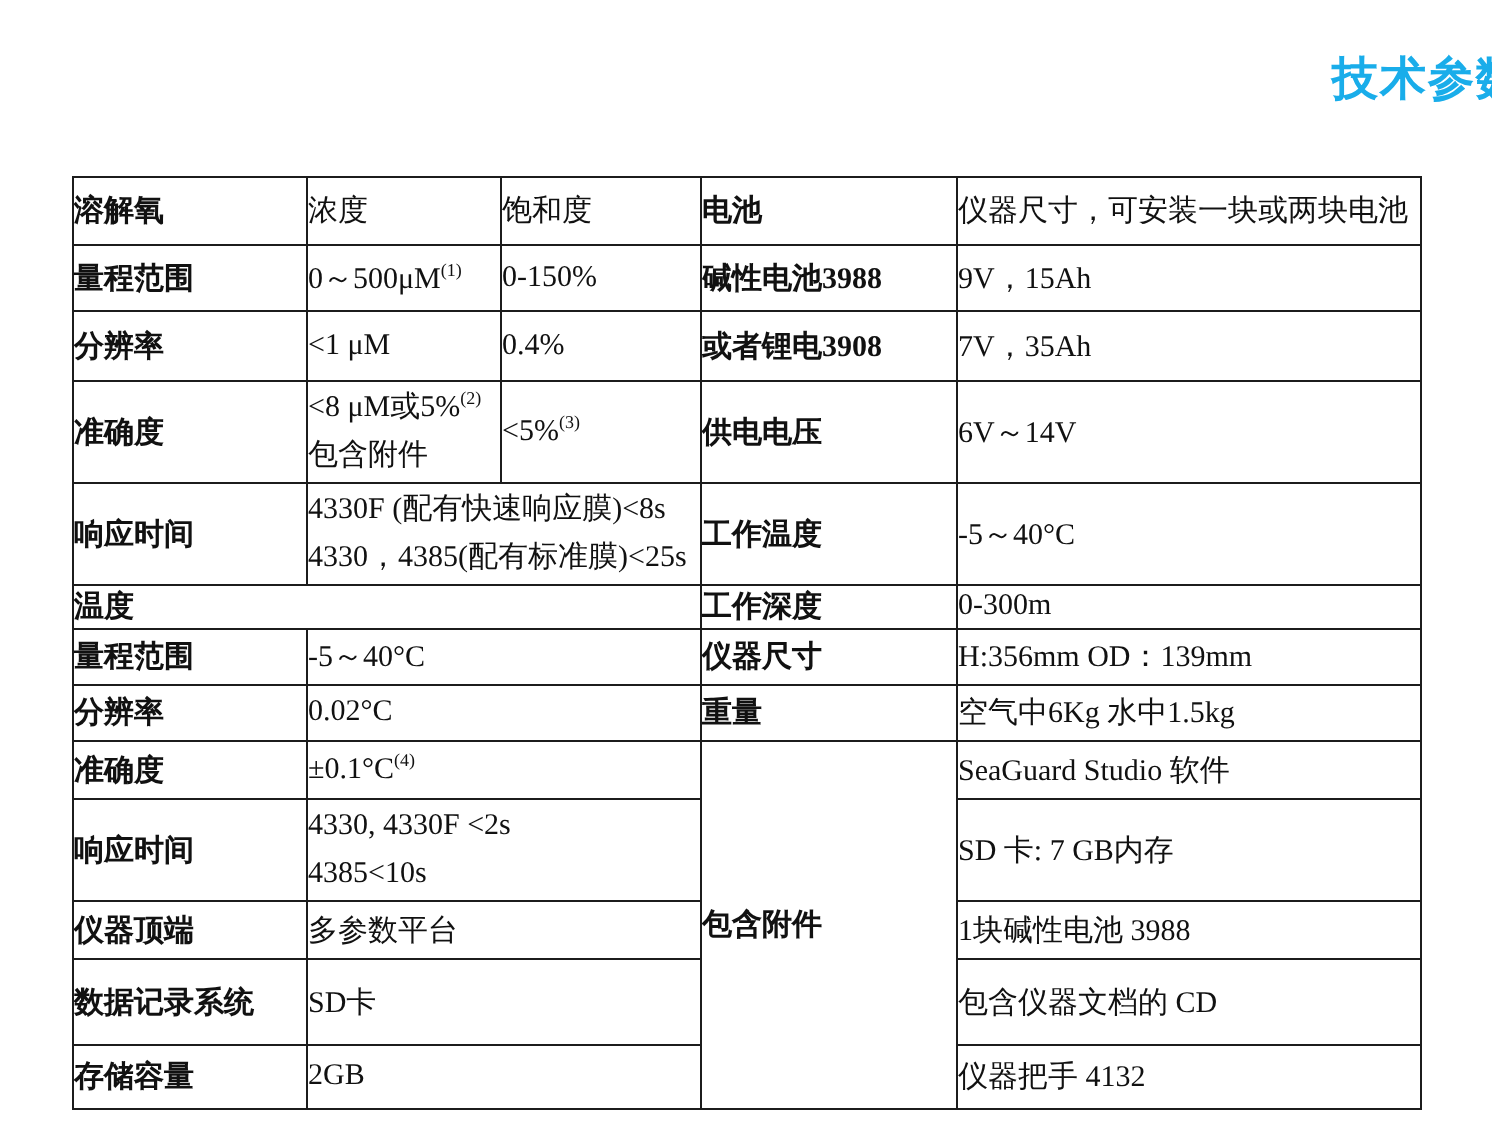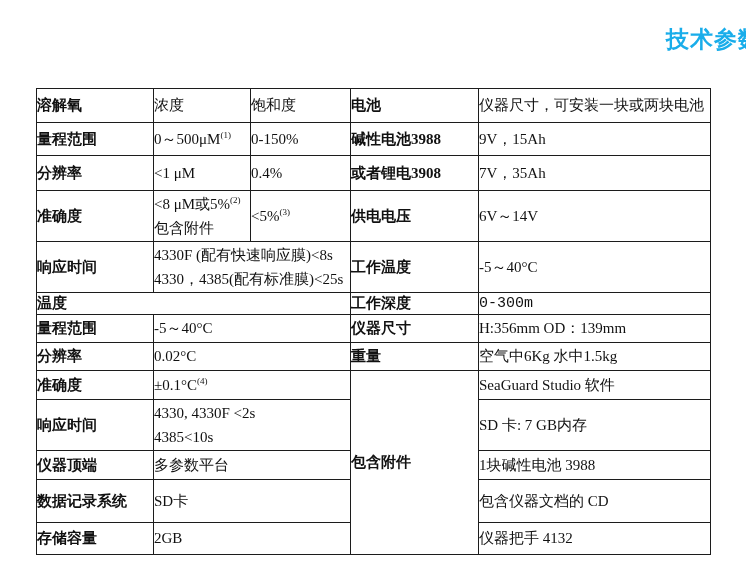--- a/index.html
+++ b/index.html
@@ -29,21 +29,21 @@
     padding:1px 6px 1px 0;
     font-size:15px;
     vertical-align:middle;
     overflow:hidden;
     white-space:nowrap;
   }
   td.lbl{font-weight:bold;}
   .line{line-height:24px;}
   sup{font-size:9px;line-height:0;}
   tr.r1{height:34px;}  tr.r2{height:33px;}  tr.r3{height:35px;}
-  tr.r4{height:50px;}  tr.r5{height:50px;}  tr.r6{height:22px;font-family:Liberation Mono, monospace;}
+  tr.r4{height:50px;}  tr.r5{height:50px;}  tr.r6{height:22px;}
   tr.r7{height:28px;}  tr.r8{height:28px;}  tr.r9{height:29px;}
   tr.r10{height:46px;} tr.r11{height:29px;} tr.r12{height:43px;}
   tr.r13{height:32px;}
 </style>
 </head>
 <body>
 
 <div class="page">
 
   <h1 class="title">技术参数</h1>

